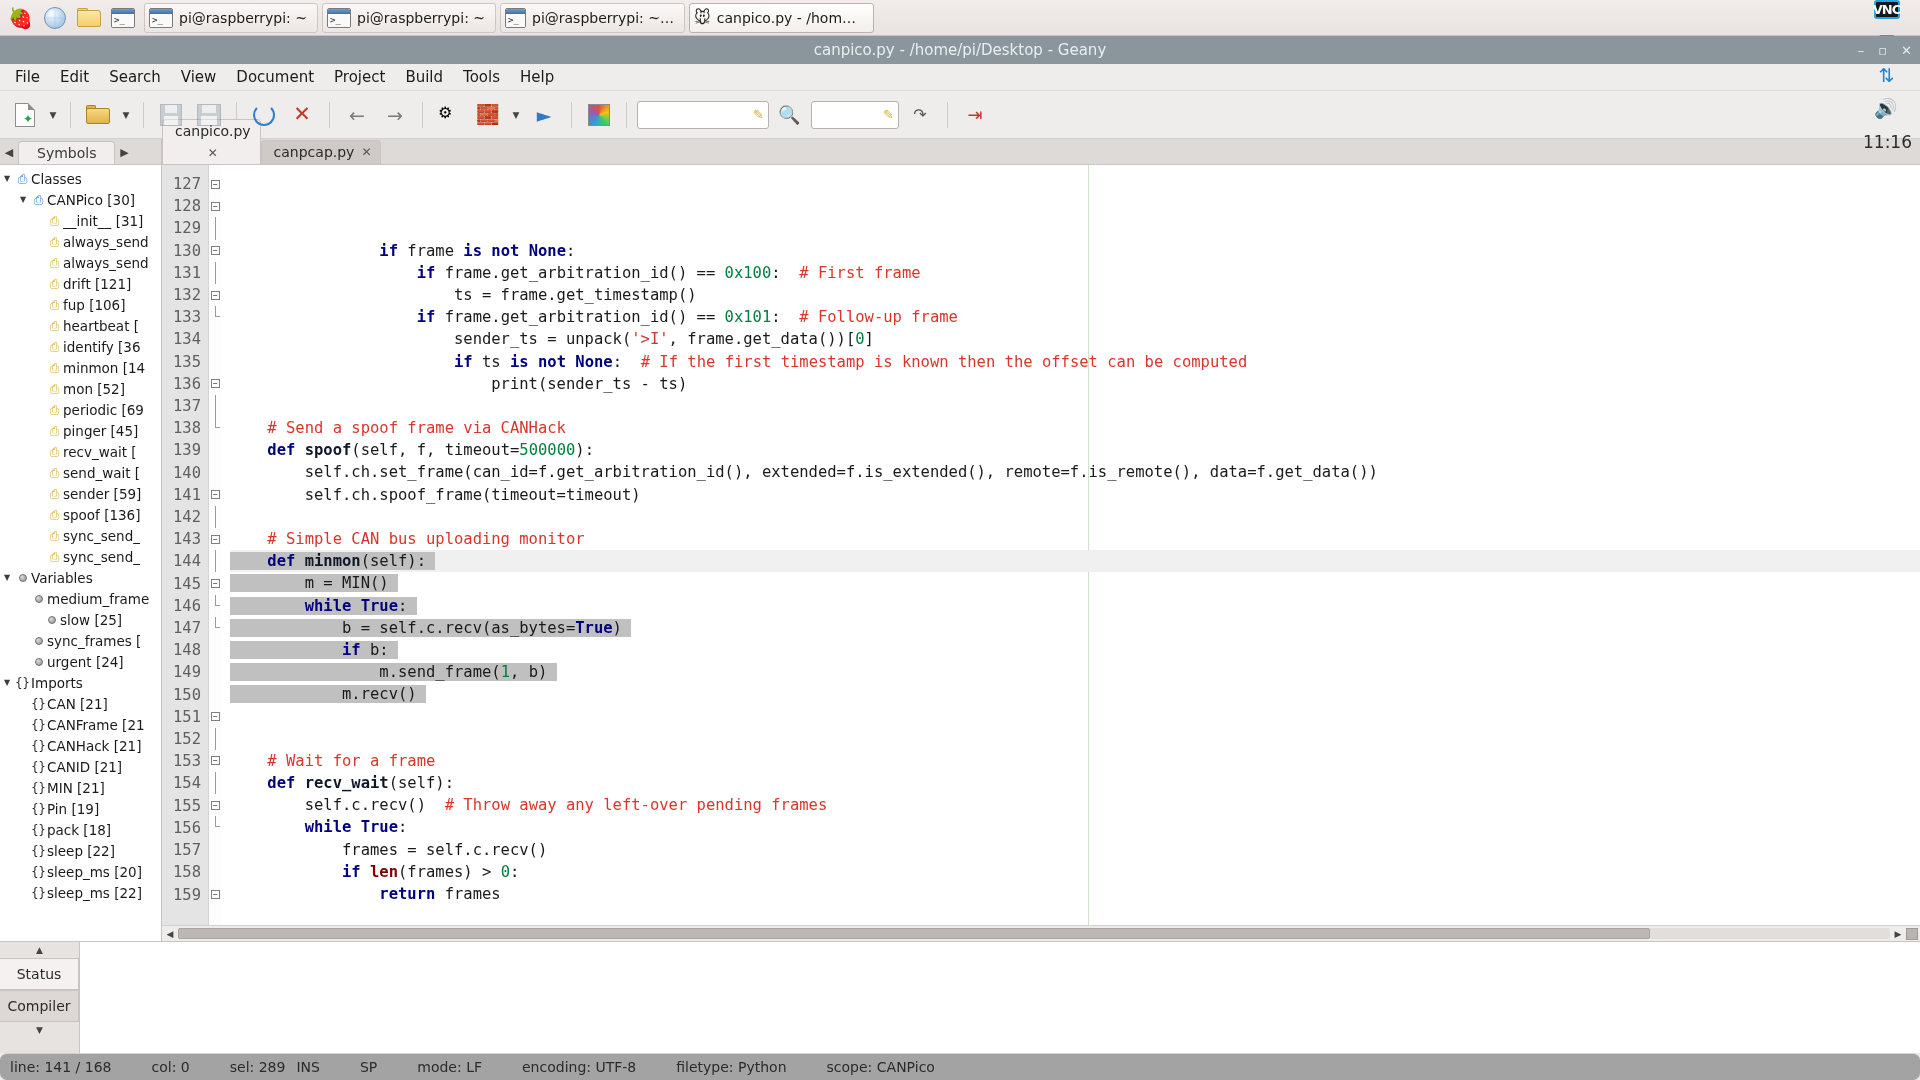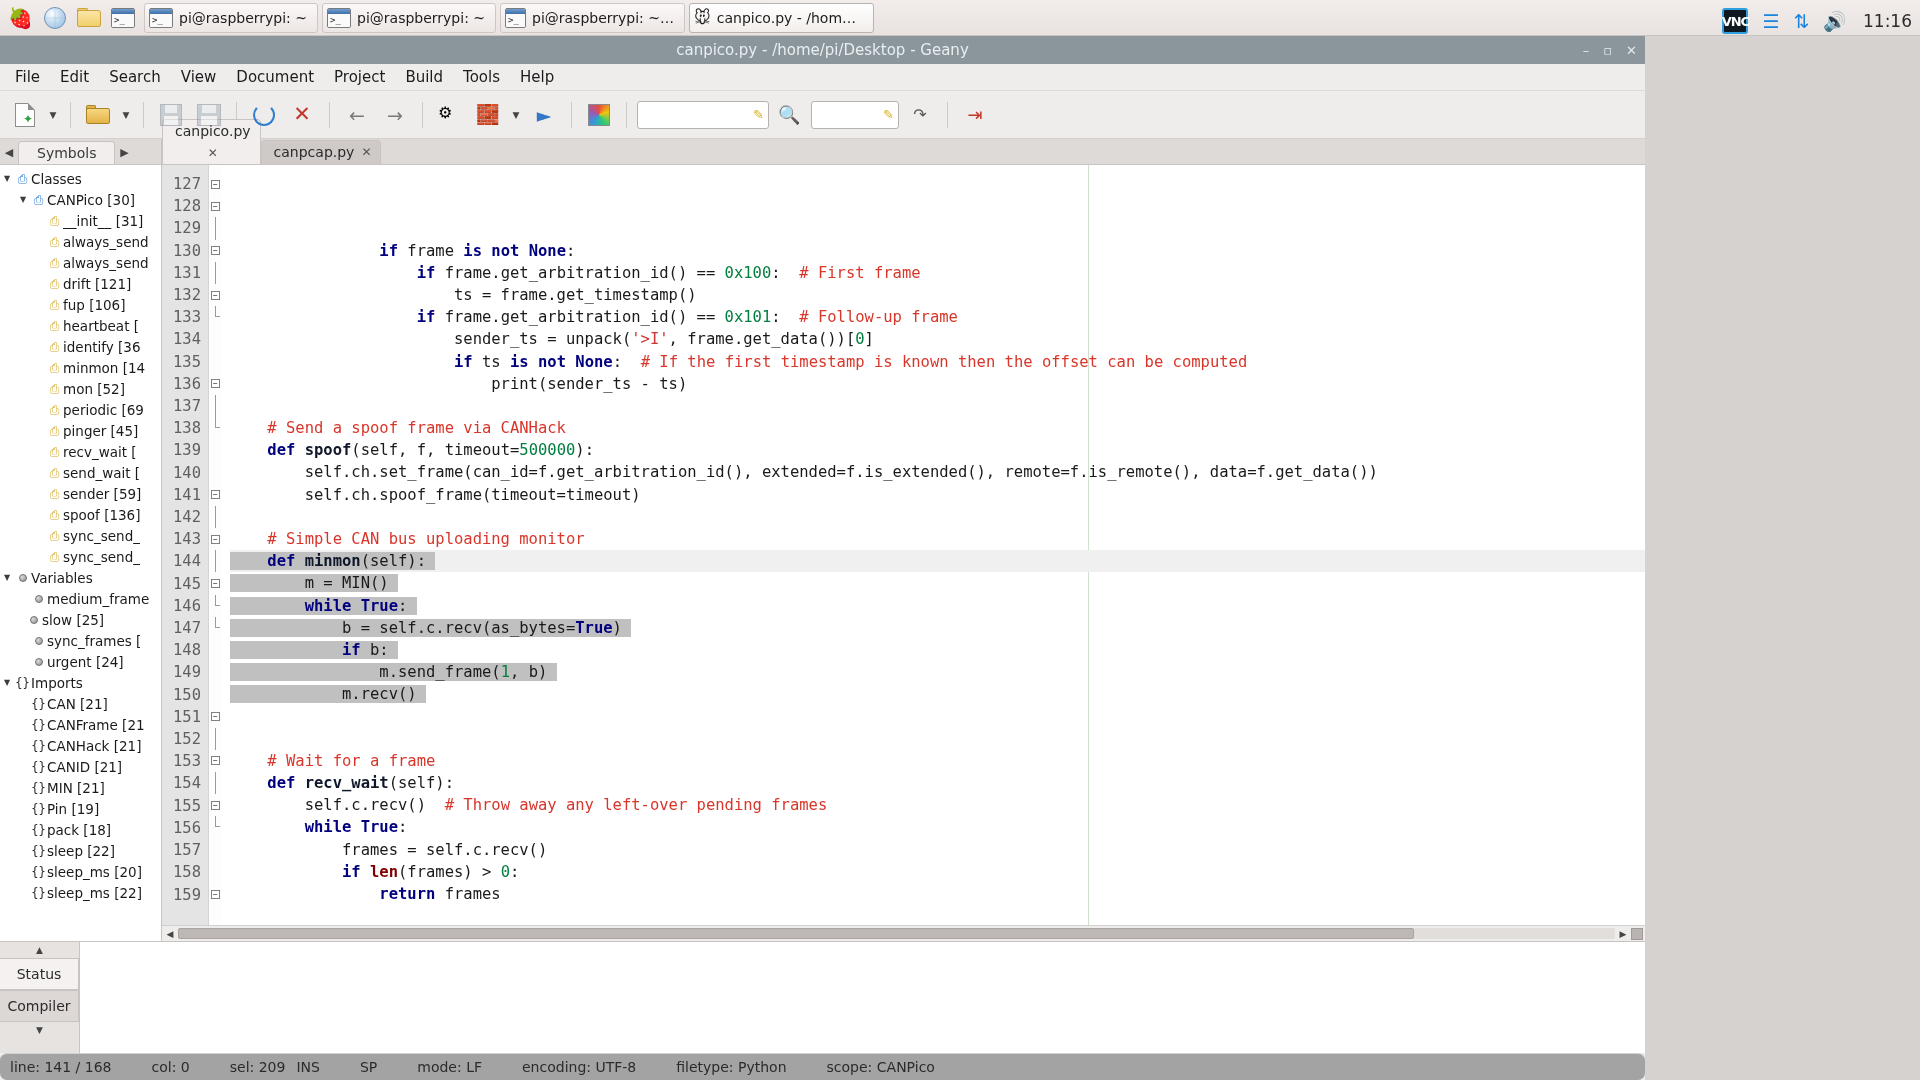--- a/index.html
+++ b/index.html
@@ -65,33 +65,33 @@
   }
   .tb-task.active {
     background: linear-gradient(#ffffff, #f3eeec);
     border-color: #b9b2b0;
   }
   .tb-task .label { overflow: hidden; text-overflow: ellipsis; }
   .geany-ico { font-size: 16px; line-height: 1; }
 
   #tray {
     position: absolute; right: 8px; top: 0; height: 42px;
-    display: flex; align-items: center; gap: 14px;
+    display: flex; align-items: center; gap: 14px; flex-direction: column;
   }
   .vnc-ico {
     width: 26px; height: 26px; background: #101820; color: #fff;
     border: 2px solid #2f9fe0; border-radius: 3px;
     font-family: "DejaVu Sans", sans-serif; font-weight: bold; font-size: 13px;
     display: flex; align-items: center; justify-content: center; letter-spacing: -1px;
   }
   .tray-ico { color: #1b84e0; font-size: 19px; line-height: 1; }
   #clock { font-size: 17px; color: #2b2b2b; margin-left: 2px; }
 
   
-  #geany { width: 1645px; height: 1044px; display: flex; flex-direction: column; background: #efedec; }
+  #geany { width: 1920px; height: 1044px; display: flex; flex-direction: column; background: #efedec; }
 
   #titlebar {
     height: 28px; background: #8a969c; color: #e9eef0;
     display: flex; align-items: center; justify-content: center;
     font-size: 15px; position: relative; flex: none;
   }
   #titlebar .wbtns { position: absolute; right: 8px; top: 0; height: 28px;
     display: flex; align-items: center; gap: 14px; font-size: 13px; color: #e4eaec; }
   .wbtn { cursor: pointer; line-height: 1; }
 
@@ -560,21 +560,21 @@
             </span>
             <span class="t-label">Variables</span>
           </div>
           <div class="tree-row" style="padding-left: 16px;">
             <span class="tw"></span>
             <span class="t-ico">
               <span class="gly-var"></span>
             </span>
             <span class="t-label">medium_frame</span>
           </div>
-          <div class="tree-row" style="padding-left: 11px;">
+          <div class="tree-row" style="padding-left: 29px;">
             <span class="tw"></span>
             <span class="t-ico">
               <span class="gly-var"></span>
             </span>
             <span class="t-label">slow [25]</span>
           </div>
           <div class="tree-row" style="padding-left: 16px;">
             <span class="tw"></span>
             <span class="t-ico">
               <span class="gly-var"></span>
@@ -822,21 +822,21 @@
       <div class="msg-tab">Compiler</div>
       <div class="msg-arrow">▼</div>
     </div>
     <div id="msg-body"></div>
   </div>
 
   <div id="statusbar">
     <span>line: 141 / 168</span>
     <span>col: 0</span>
     <span class="sb-group">
-      <span>sel: 209</span>
+      <span>sel: 289</span>
       <span>INS</span>
     </span>
     <span>SP</span>
     <span>mode: LF</span>
     <span>encoding: UTF-8</span>
     <span>filetype: Python</span>
     <span>scope: CANPico</span>
   </div>
 </div>
 

